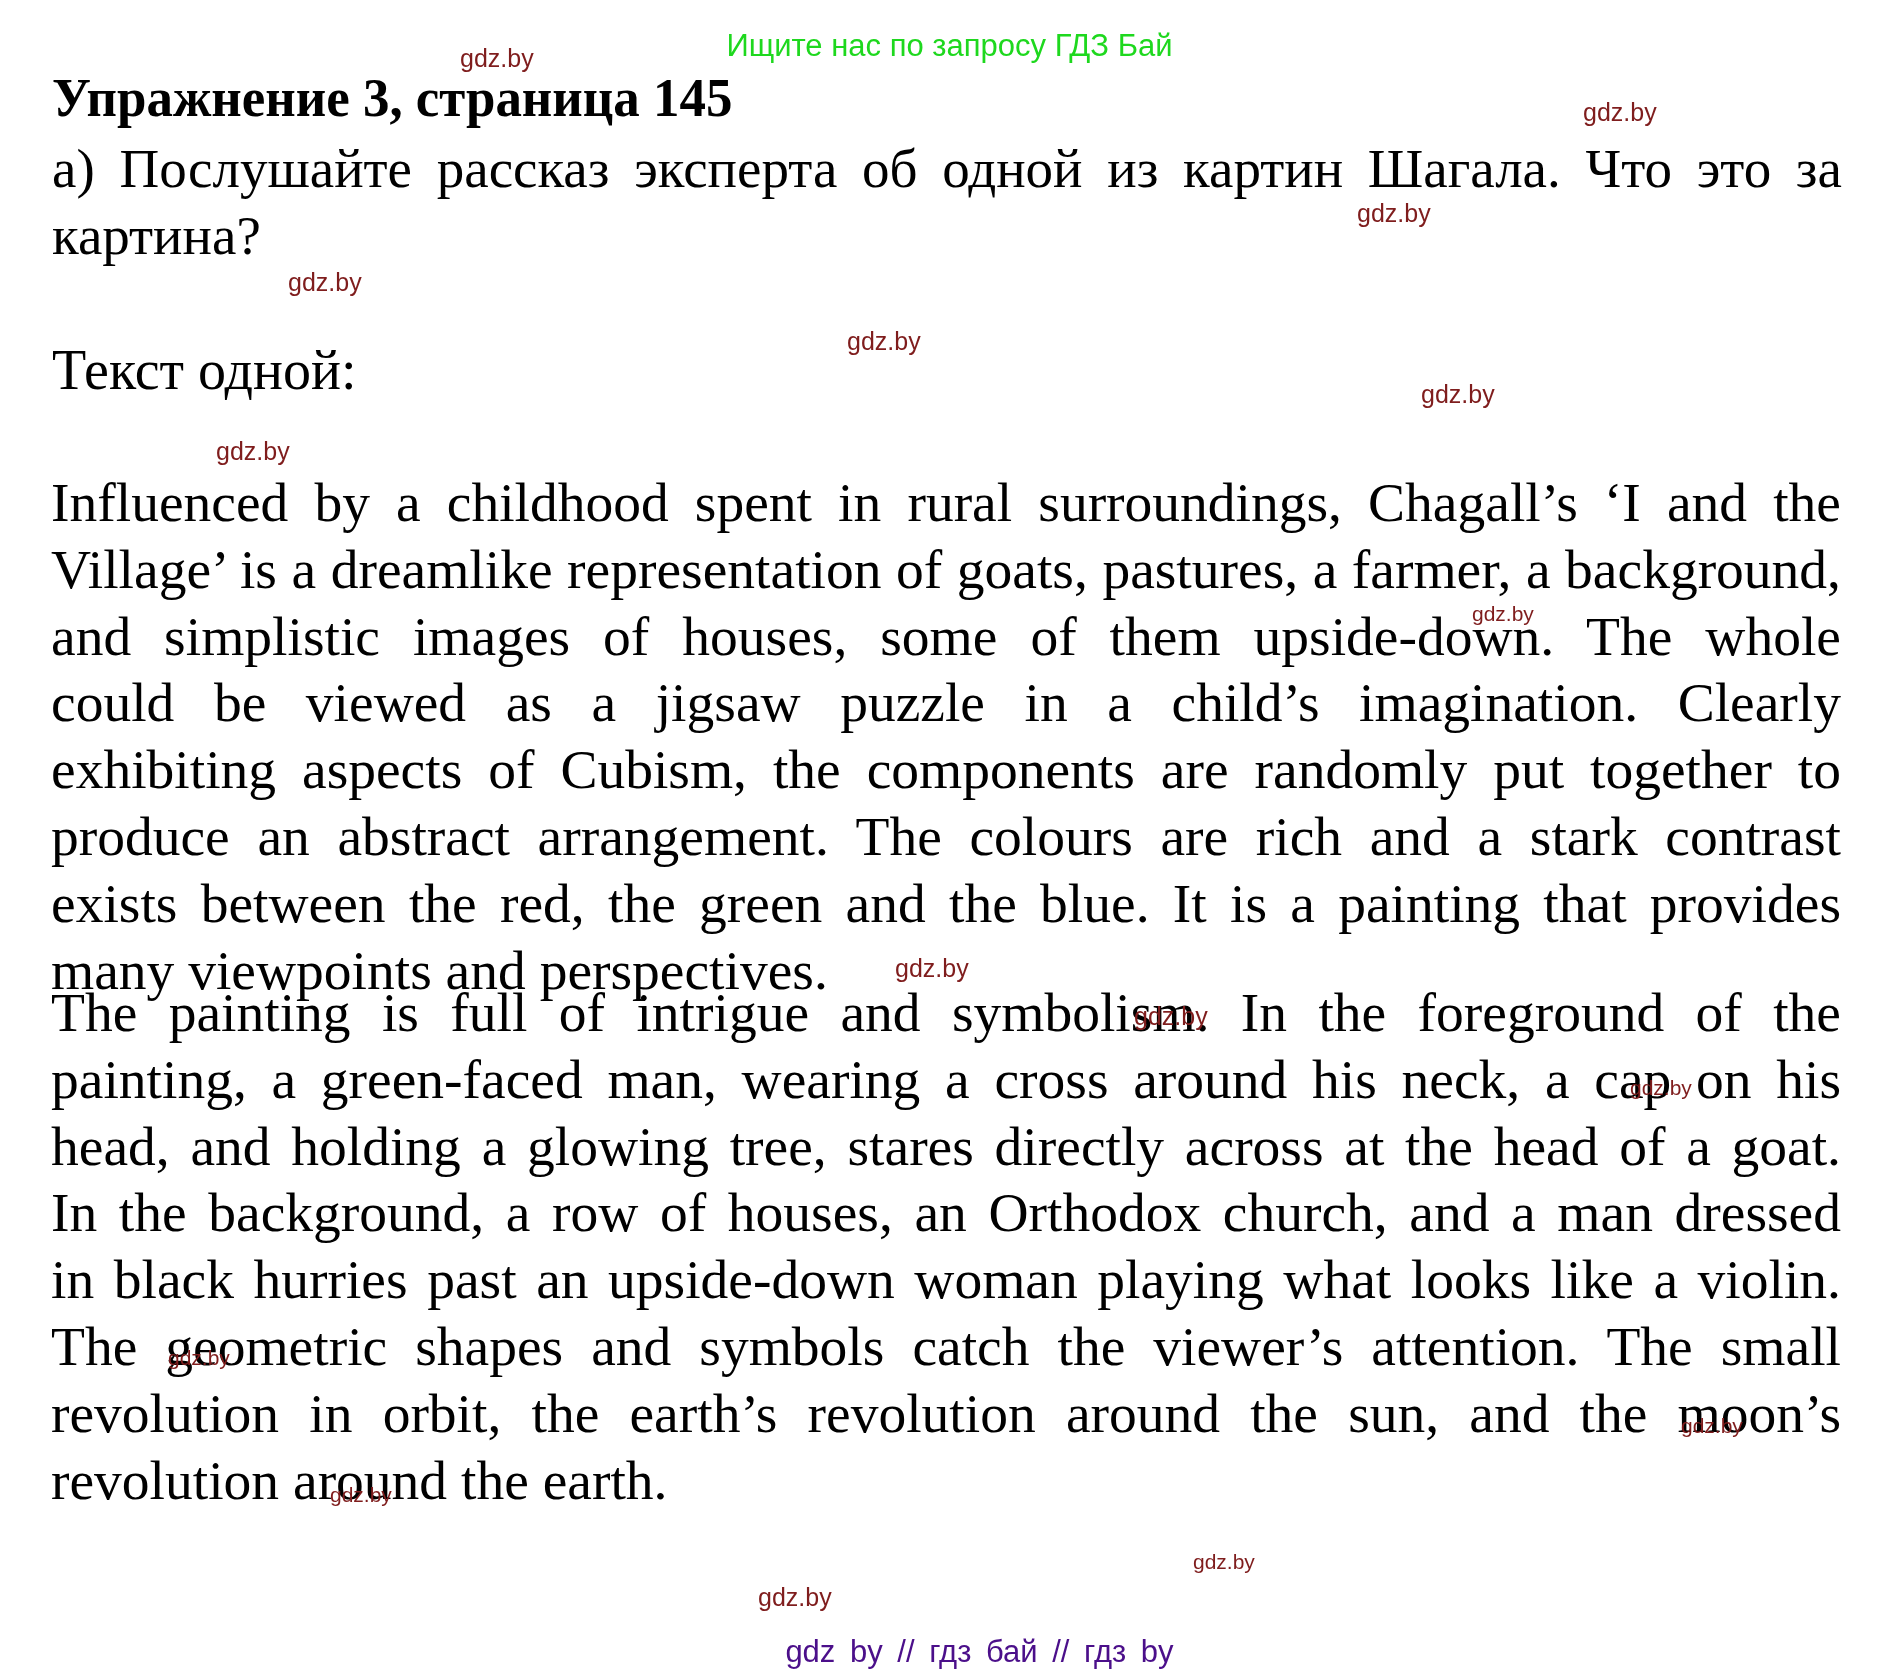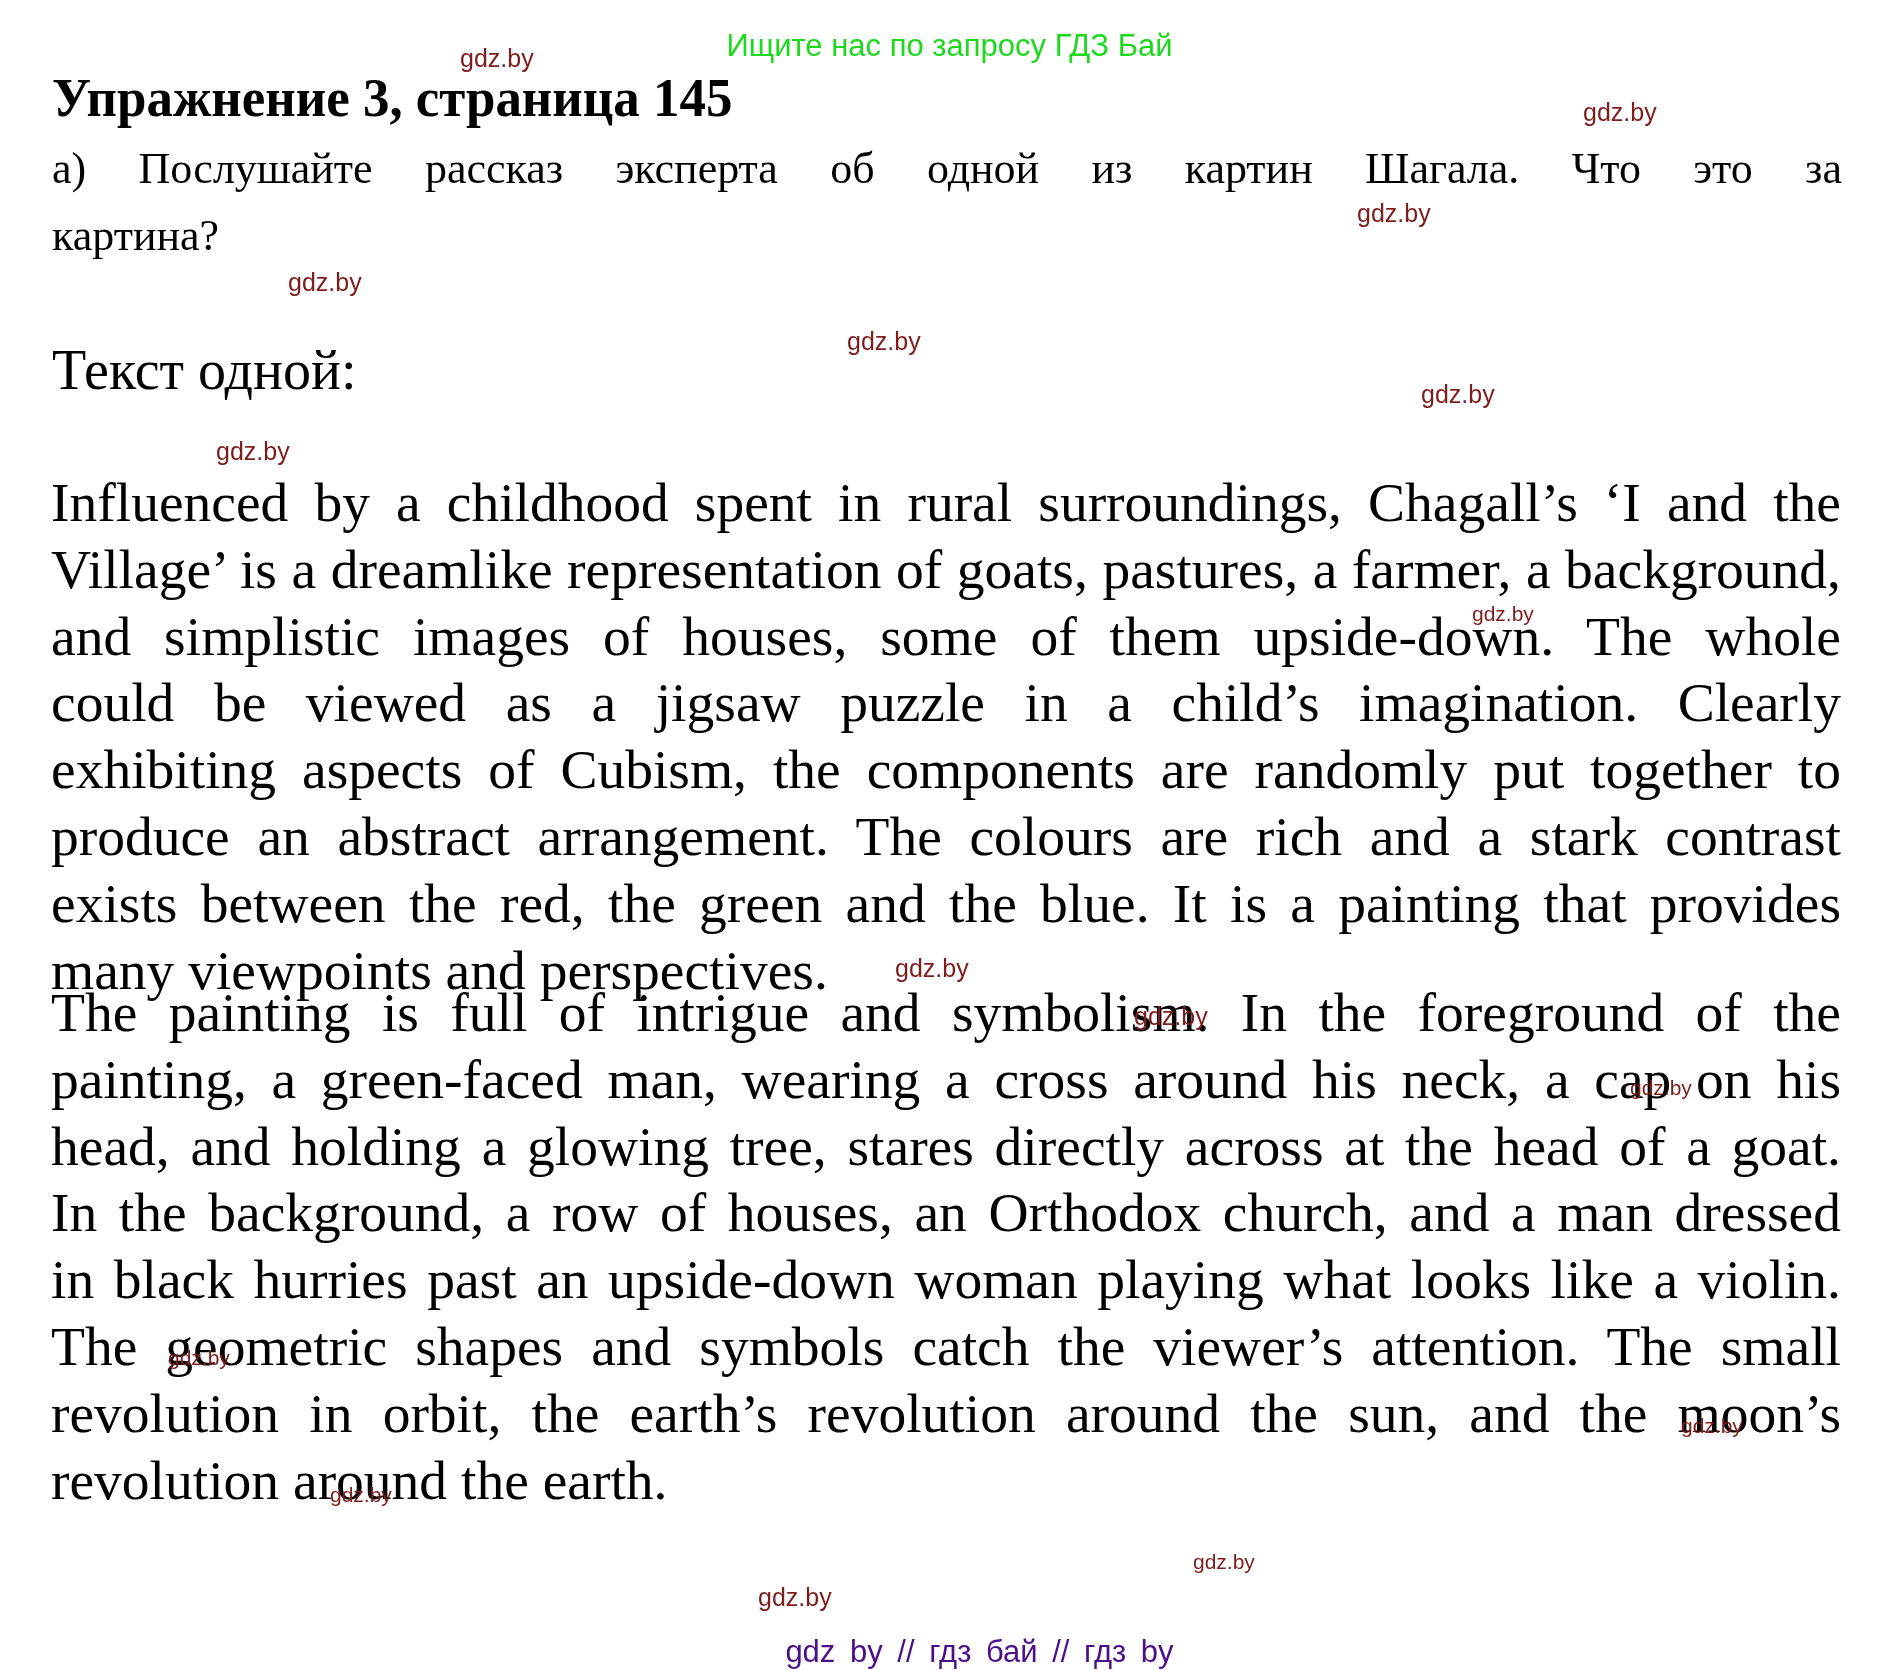--- a/index.html
+++ b/index.html
@@ -17,21 +17,21 @@
   .wm.small { font-size: 21px; }
   .heading {
     position: absolute; left: 52px; top: 68px;
     font-family: "Liberation Serif", serif; font-weight: bold; font-size: 54px;
     line-height: 60px; color: #000; transform: scaleX(0.98); transform-origin: left;
     white-space: nowrap;
   }
   .serif { font-family: "Liberation Serif", serif; color: #000; }
   .task {
     position: absolute; left: 52px; top: 135px; width: 1790px;
-    font-size: 44px; line-height: 67px; text-align: justify;
+    font-size: 55px; line-height: 67px; text-align: justify;
   }
   .label {
     position: absolute; left: 52px; top: 337px; font-size: 56px; line-height: 67px;
   }
   .para {
     position: absolute; left: 51px; width: 1790px;
     font-size: 55.5px; line-height: 66.8px; text-align: justify;
   }
   .para .ln { display: block; text-align: justify; text-align-last: justify; white-space: nowrap; overflow: visible; }
   .para .ln.last { text-align-last: left; }

